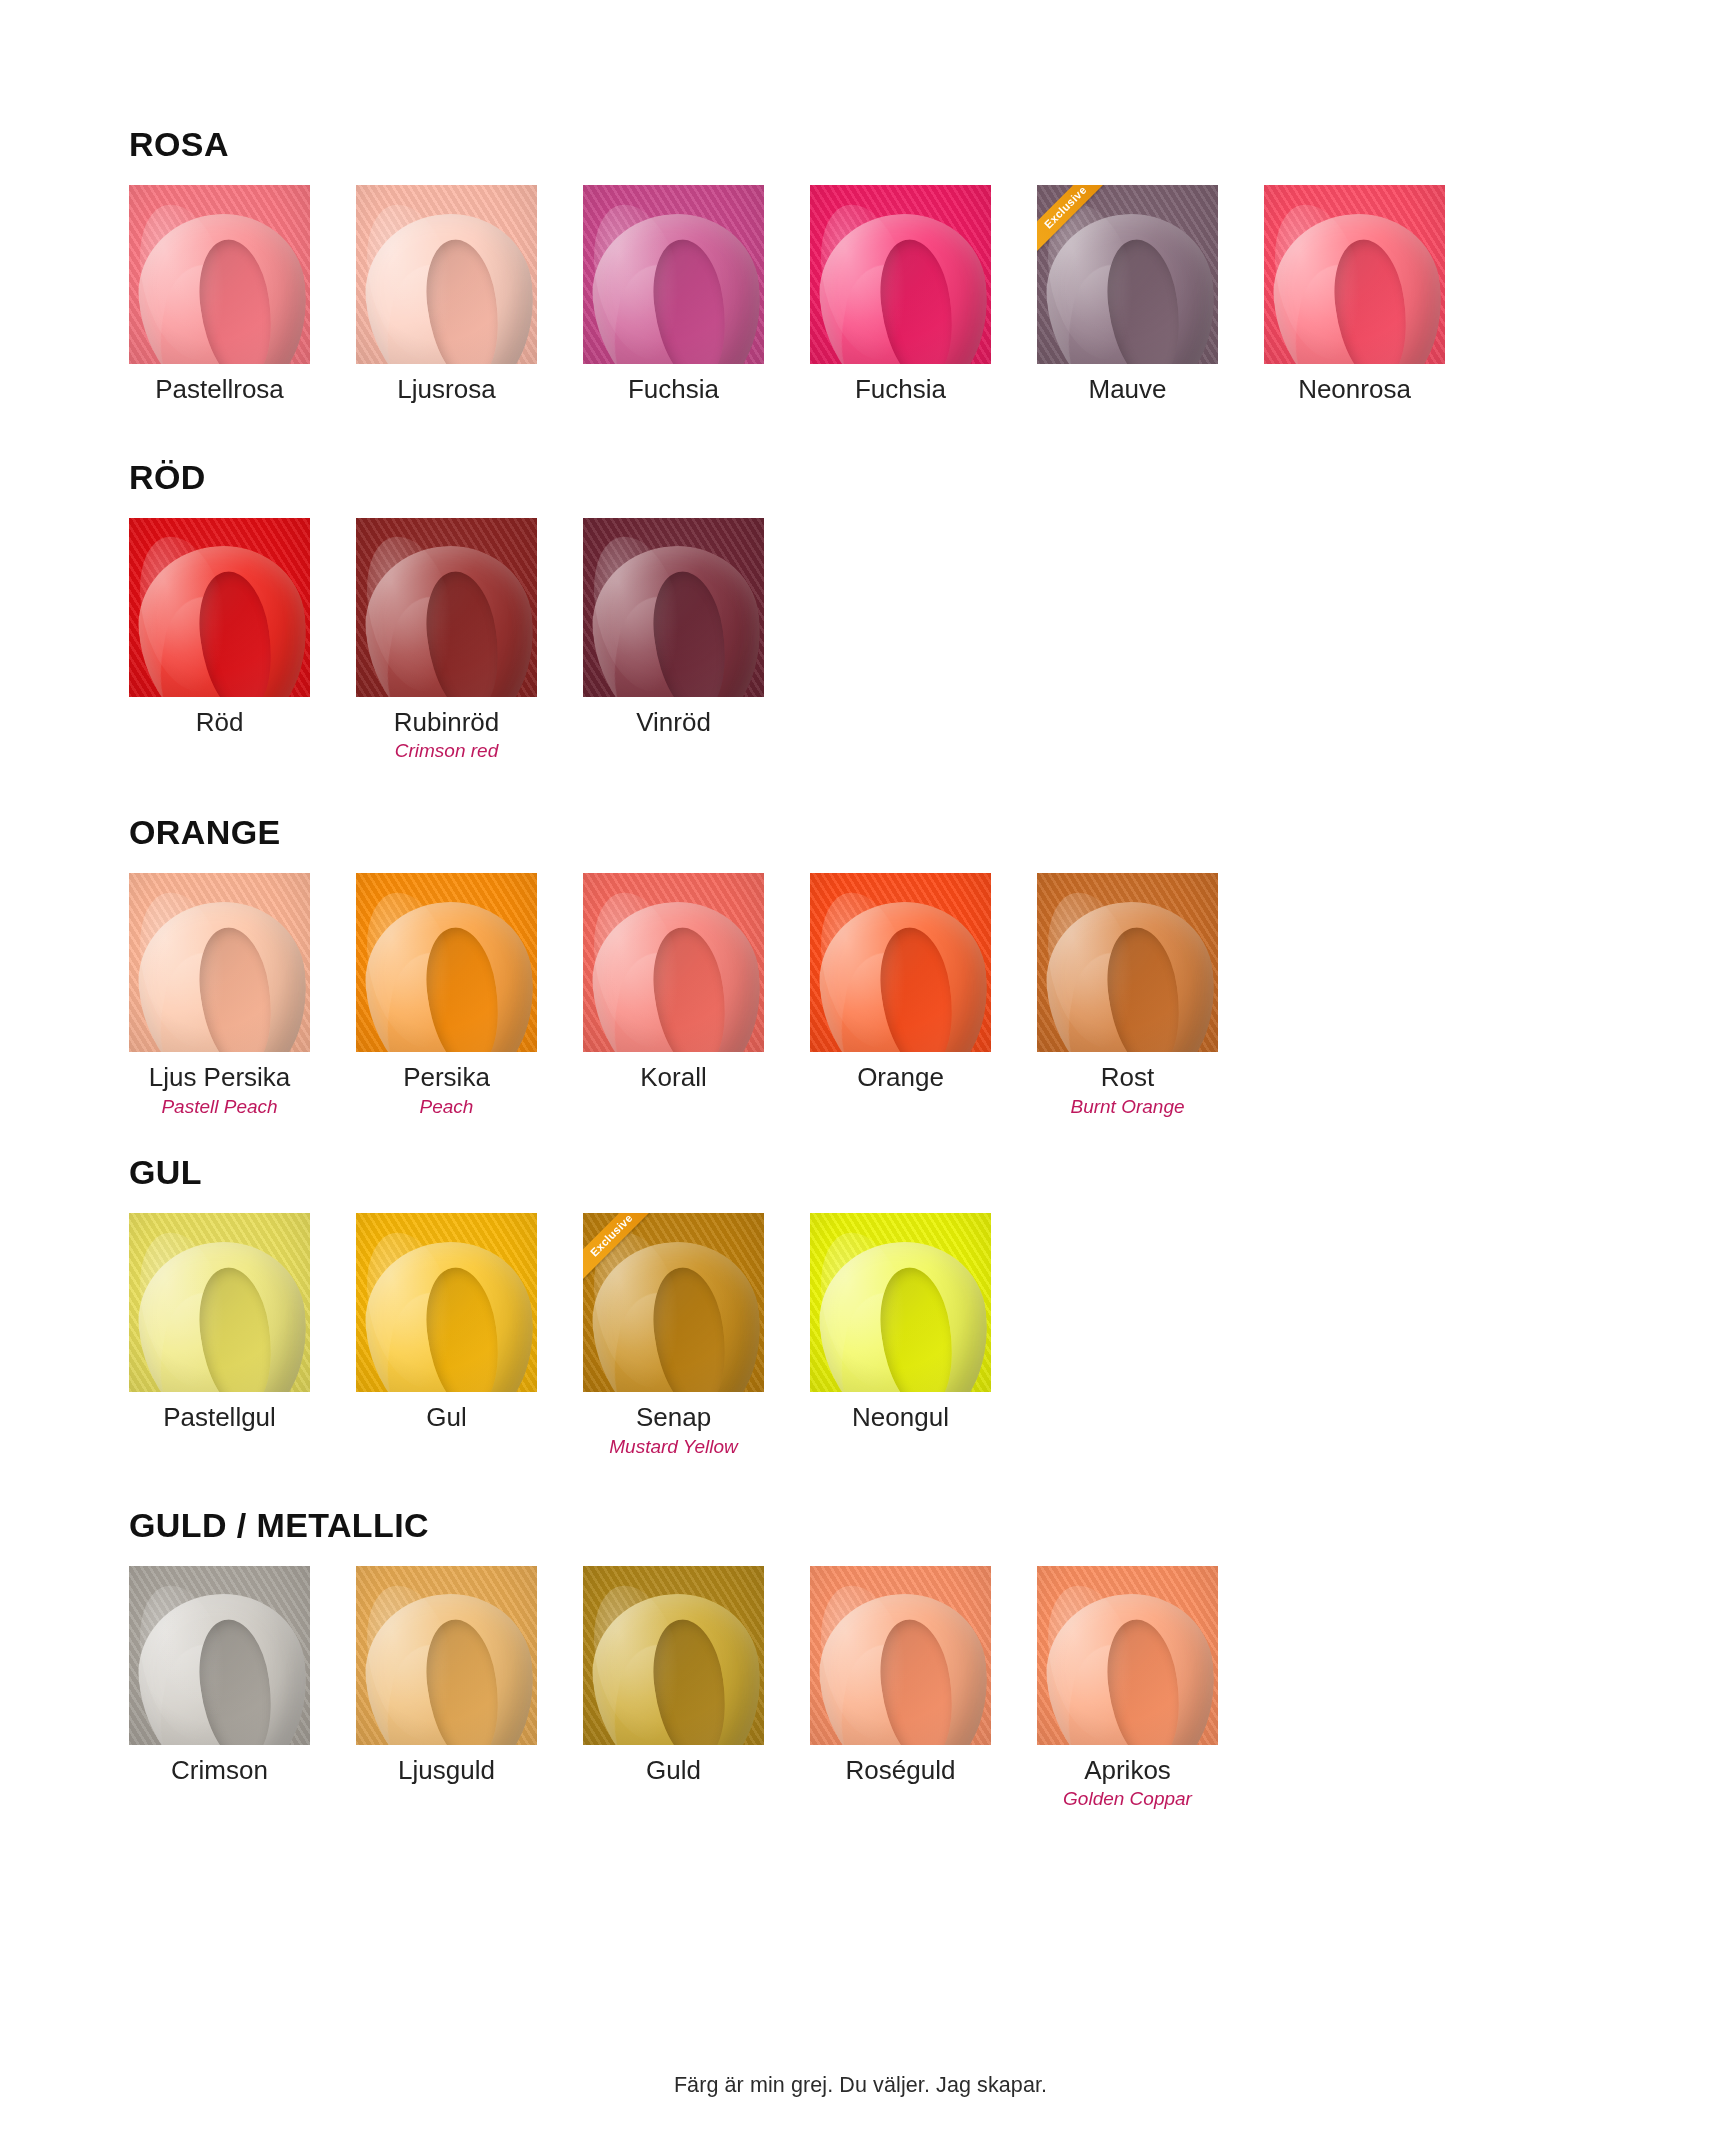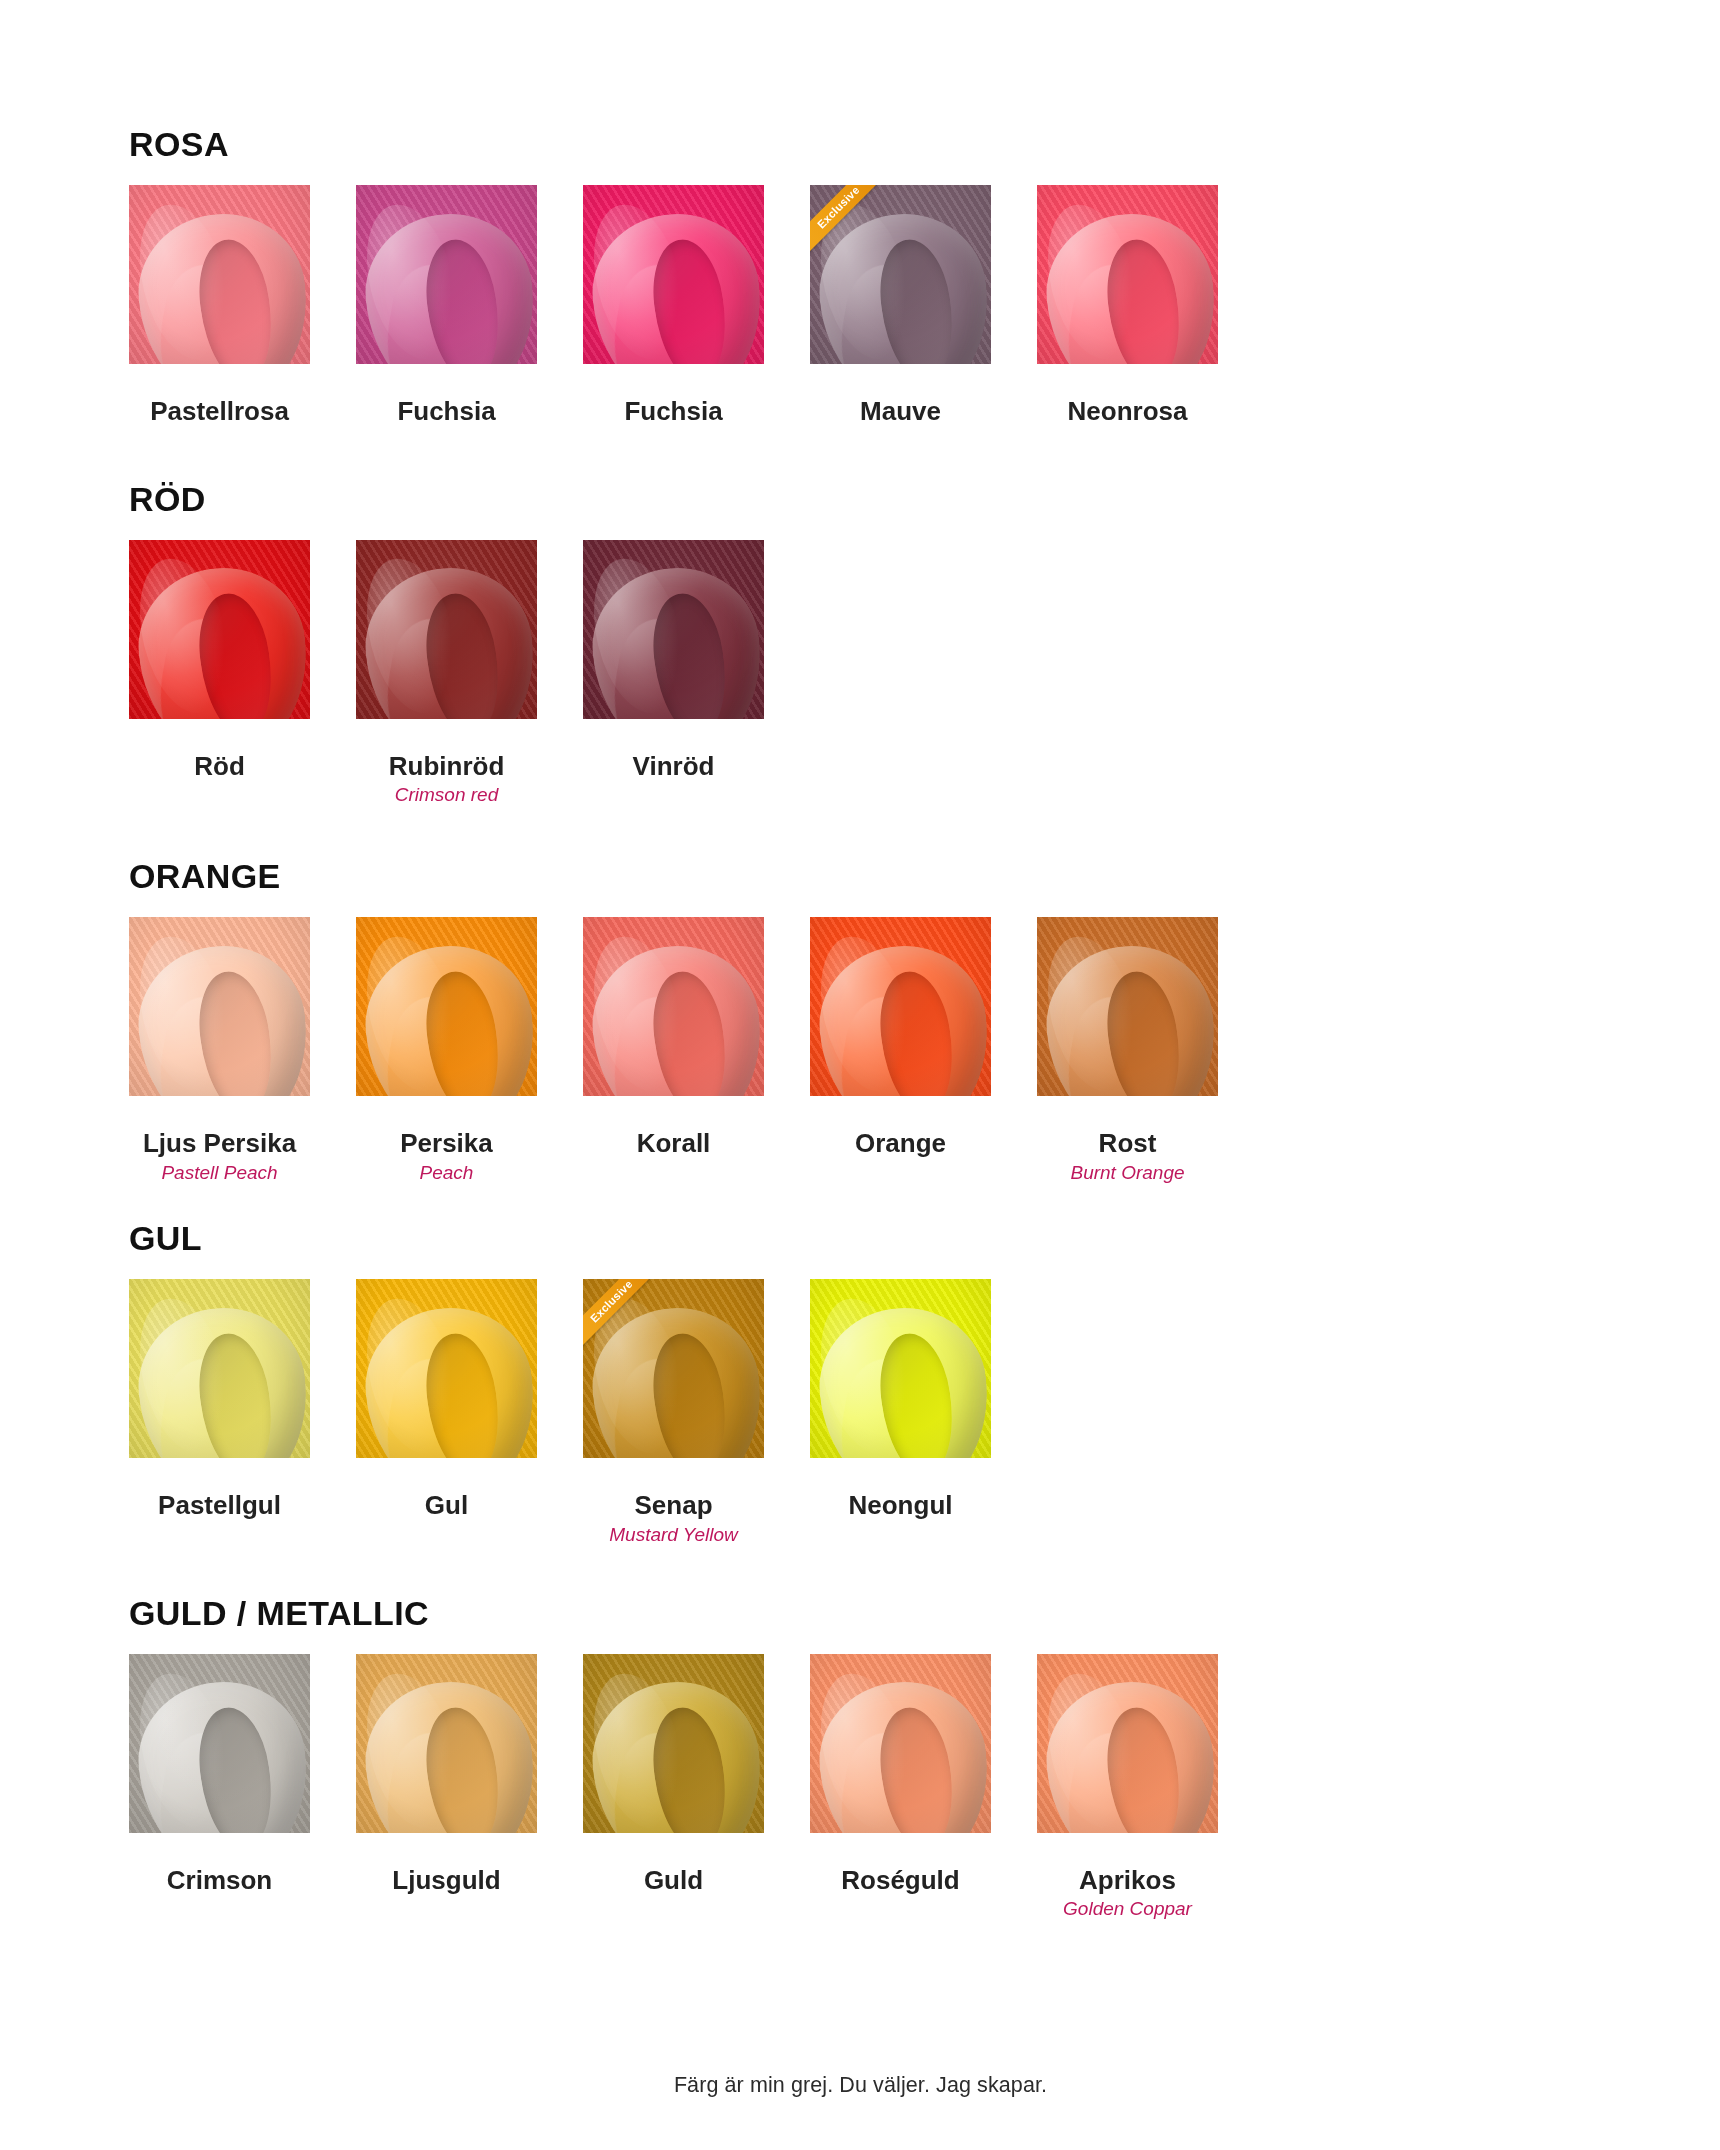--- a/index.html
+++ b/index.html
@@ -166,23 +166,23 @@
     font-size: 11.2px;
     font-weight: 700;
     letter-spacing: 0.3px;
     text-align: center;
     box-shadow: 0 0.9px 2.6px rgba(0,0,0,0.28);
     z-index: 5;
     font-family: "Liberation Sans", sans-serif;
   }
 
   .swatch-name {
-    margin-top: 33px;
+    margin-top: 11px;
     font-size: 26px;
-    font-weight: 700;
+    font-weight: 400;
     color: #222222;
     text-align: center;
     line-height: 1.12;
     white-space: nowrap;
   }
   .swatch-sub {
     margin-top: 3.4px;
     font-size: 19px;
     font-style: italic;
     color: #be185d;
@@ -217,20 +217,31 @@
               <div class="tex-stripes"></div>
               <div class="ribbon-outer" style="background-color: rgb(251, 143, 147);"></div>
               <div class="ribbon-tail" style="background-color: rgb(251, 143, 147);"></div>
               <div class="ribbon-hole" style="background-color: rgb(248, 117, 128);"></div>
               <div class="ribbon-sheen"></div>
               <div class="vignette"></div>
             </div>
             <div class="swatch-name">Pastellrosa</div>
           </div>
           <div class="swatch-cell">
+            <div class="swatch-img" style="background: rgb(251, 184, 166);">
+              <div class="tex-stripes"></div>
+              <div class="ribbon-outer" style="background-color: rgb(253, 206, 190);"></div>
+              <div class="ribbon-tail" style="background-color: rgb(253, 206, 190);"></div>
+              <div class="ribbon-hole" style="background-color: rgb(251, 184, 166);"></div>
+              <div class="ribbon-sheen"></div>
+              <div class="vignette"></div>
+            </div>
+            <div class="swatch-name">Ljusrosa</div>
+          </div>
+          <div class="swatch-cell">
             <div class="swatch-img" style="background: rgb(200, 70, 138);">
               <div class="tex-stripes"></div>
               <div class="ribbon-outer" style="background-color: rgb(207, 93, 150);"></div>
               <div class="ribbon-tail" style="background-color: rgb(207, 93, 150);"></div>
               <div class="ribbon-hole" style="background-color: rgb(200, 70, 138);"></div>
               <div class="ribbon-sheen"></div>
               <div class="vignette"></div>
             </div>
             <div class="swatch-name">Fuchsia</div>
           </div>

